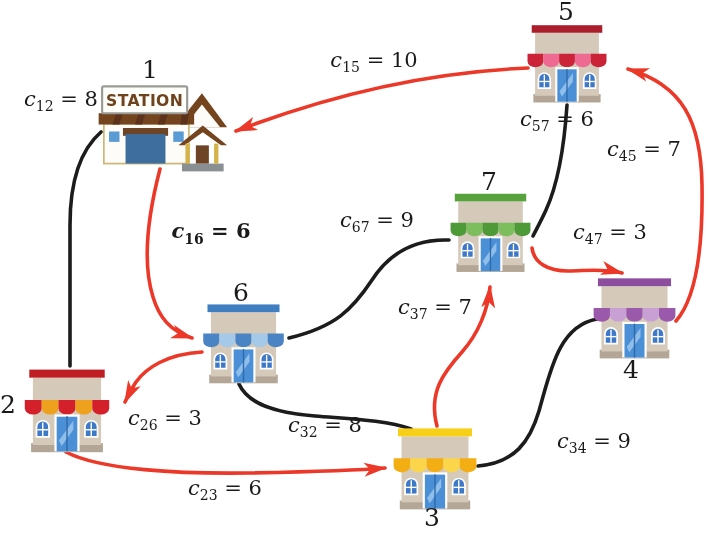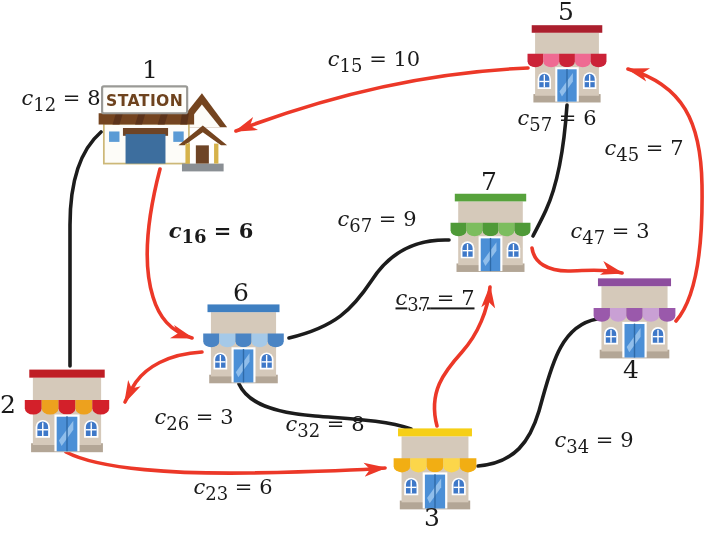--- a/index.html
+++ b/index.html
@@ -12,21 +12,21 @@
   .node svg{width:100%;height:100%;display:block;}
   .node-label{
     position:absolute;transform:translate(-50%,-50%);
     font-size:25px;color:#1a1a1a;line-height:1;
   }
   .edge-label{
     position:absolute;transform:translate(-50%,-50%);
     font-size:21px;color:#1a1a1a;white-space:nowrap;line-height:1;
   }
   .edge-label i{font-style:italic;font-family:"DejaVu Serif",serif;}
-  .edge-label sub{font-size:18px;}
+  .edge-label sub{font-size:14px;}
 </style>
 </head>
 <body>
 
 <div class="canvas">
   <svg id="edge-layer" viewBox="0 0 708 534">
       <defs>
         <marker id="arrow-red" viewBox="0 0 24 16" refX="21" refY="8" markerWidth="24" markerHeight="16" orient="auto" markerUnits="userSpaceOnUse">
   <path d="M0,1 L23,8 L0,15 L6,8 Z" fill="#ec3828"></path>
         </marker>
@@ -241,23 +241,23 @@
     <line x1="17" y1="71" x2="29" y2="71" stroke="#ffffff" stroke-width="1.6"></line>
           </g>
   </svg>
       </div>
       <div class="node-label" style="left: 489px; top: 181px;">7</div>
     </div>
   <div id="labels">
       <div class="edge-label" style="left: 61px; top: 101px;"><i>c</i><sub>12</sub><span> = 8</span></div>
       <div class="edge-label" style="left: 374px; top: 62px;"><i>c</i><sub>15</sub><span> = 10</span></div>
       <div class="edge-label" style="left: 211px; top: 233px; font-weight: bold;"><i>c</i><sub>16</sub><span> = 6</span></div>
-      <div class="edge-label" style="left: 165px; top: 420px; margin-left: 29px;"><i>c</i><sub>26</sub><span> = 3</span></div>
-      <div class="edge-label" style="left: 225px; top: 490px; margin-left: 8px;"><i>c</i><sub>23</sub><span> = 6</span></div>
+      <div class="edge-label" style="left: 165px; top: 420px;"><i>c</i><sub>26</sub><span> = 3</span></div>
+      <div class="edge-label" style="left: 225px; top: 490px;"><i>c</i><sub>23</sub><span> = 6</span></div>
       <div class="edge-label" style="left: 325px; top: 427px;"><i>c</i><sub>32</sub><span> = 8</span></div>
-      <div class="edge-label" style="left: 435px; top: 301px; text-decoration: underline;"><i>c</i><sub>37</sub><span> = 7</span></div>
+      <div class="edge-label" style="left: 435px; top: 309px;"><i>c</i><sub>37</sub><span> = 7</span></div>
       <div class="edge-label" style="left: 574px; top: 443px; margin-left: 20px;"><i>c</i><sub>34</sub><span> = 9</span></div>
       <div class="edge-label" style="left: 377px; top: 222px;"><i>c</i><sub>67</sub><span> = 9</span></div>
       <div class="edge-label" style="left: 610px; top: 234px;"><i>c</i><sub>47</sub><span> = 3</span></div>
       <div class="edge-label" style="left: 644px; top: 151px;"><i>c</i><sub>45</sub><span> = 7</span></div>
       <div class="edge-label" style="left: 517px; top: 121px; margin-left: 40px;"><i>c</i><sub>57</sub><span> = 6</span></div>
     </div>
 </div>
 
 </body></html>

